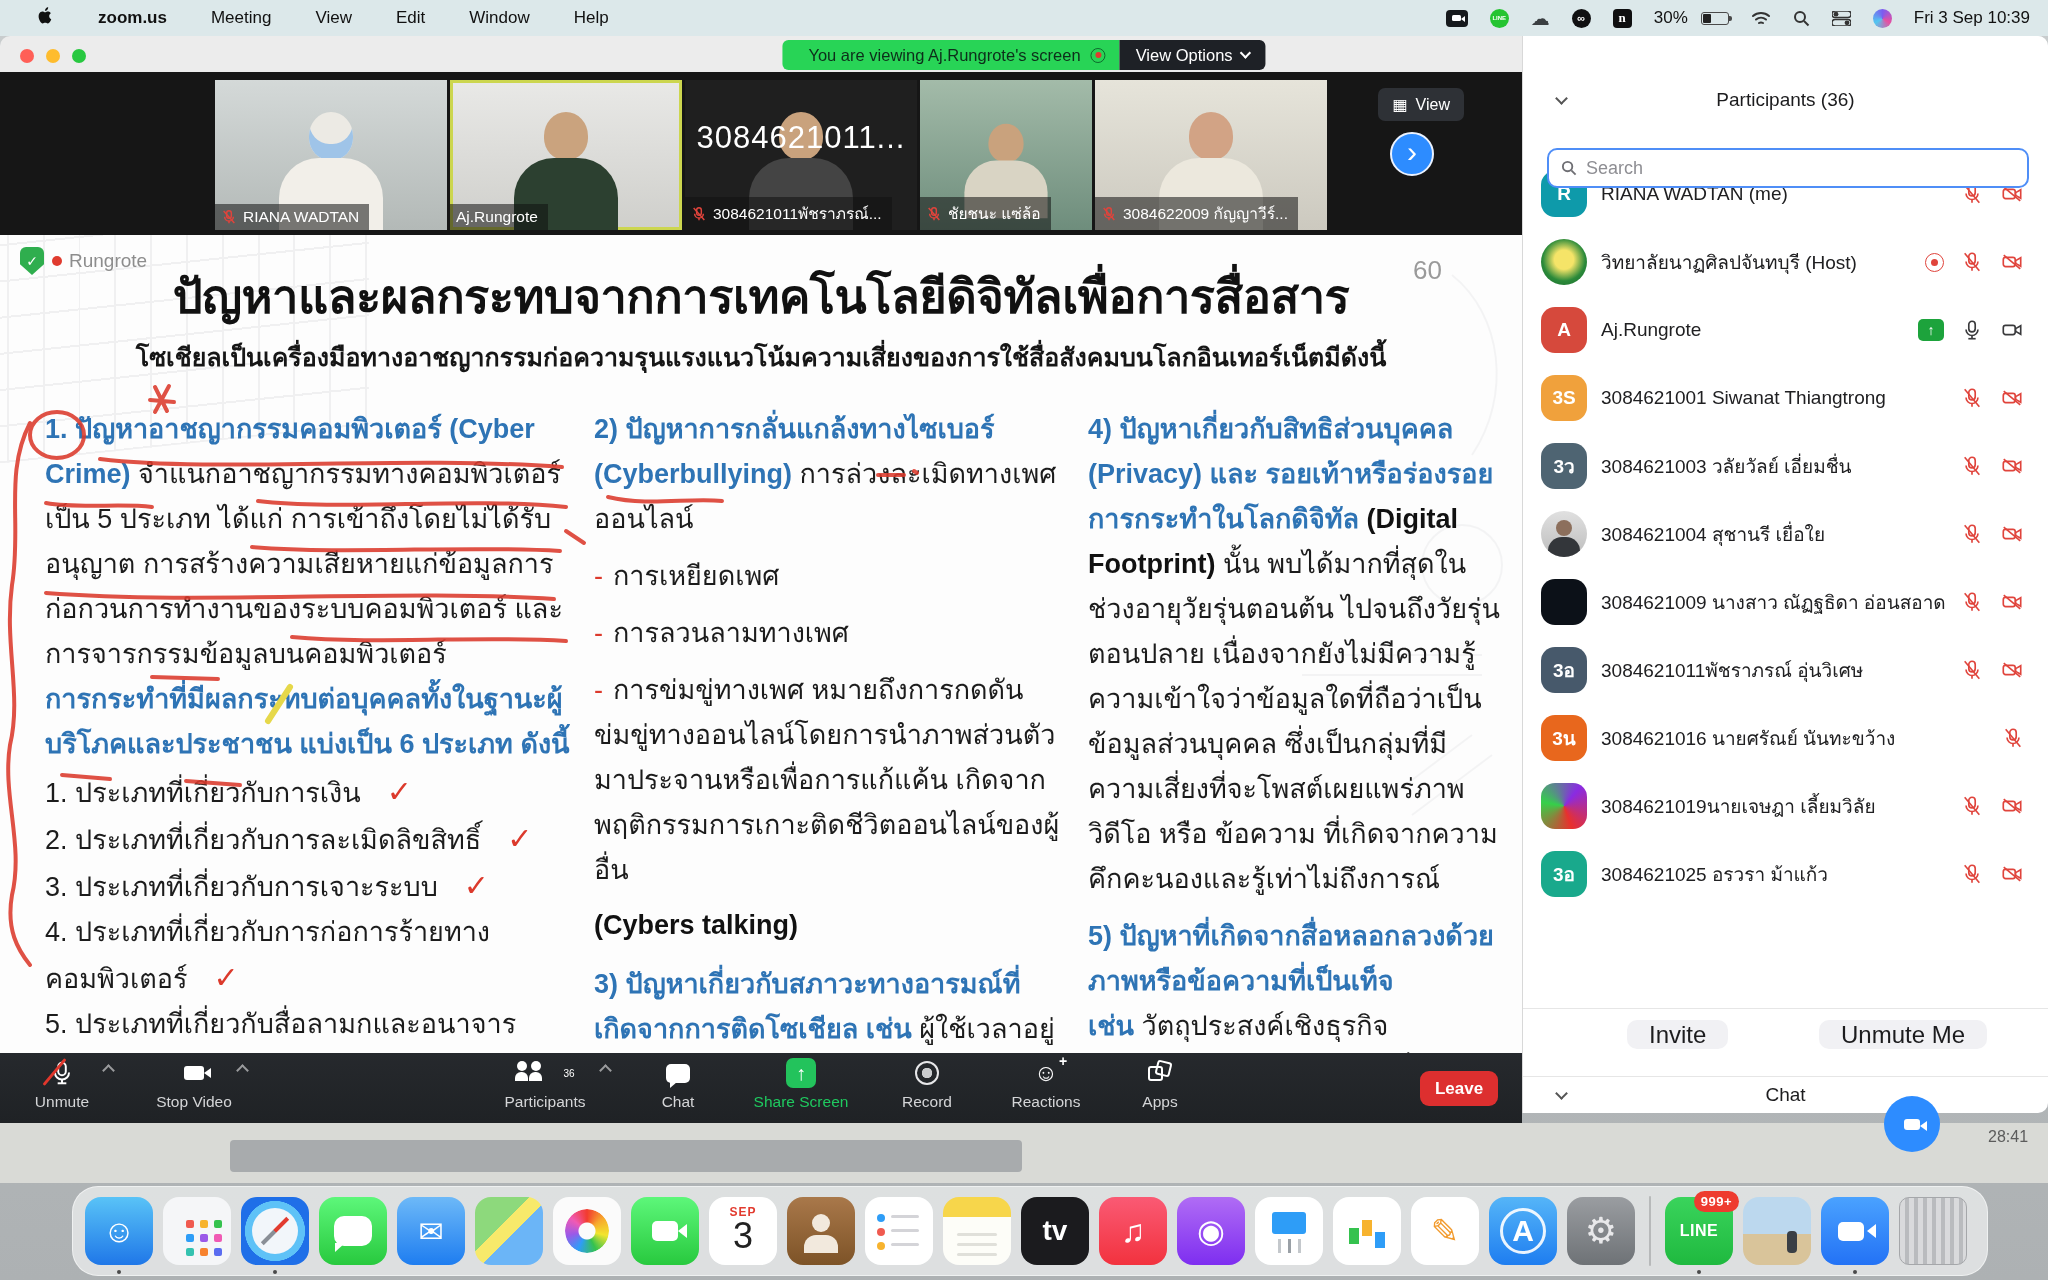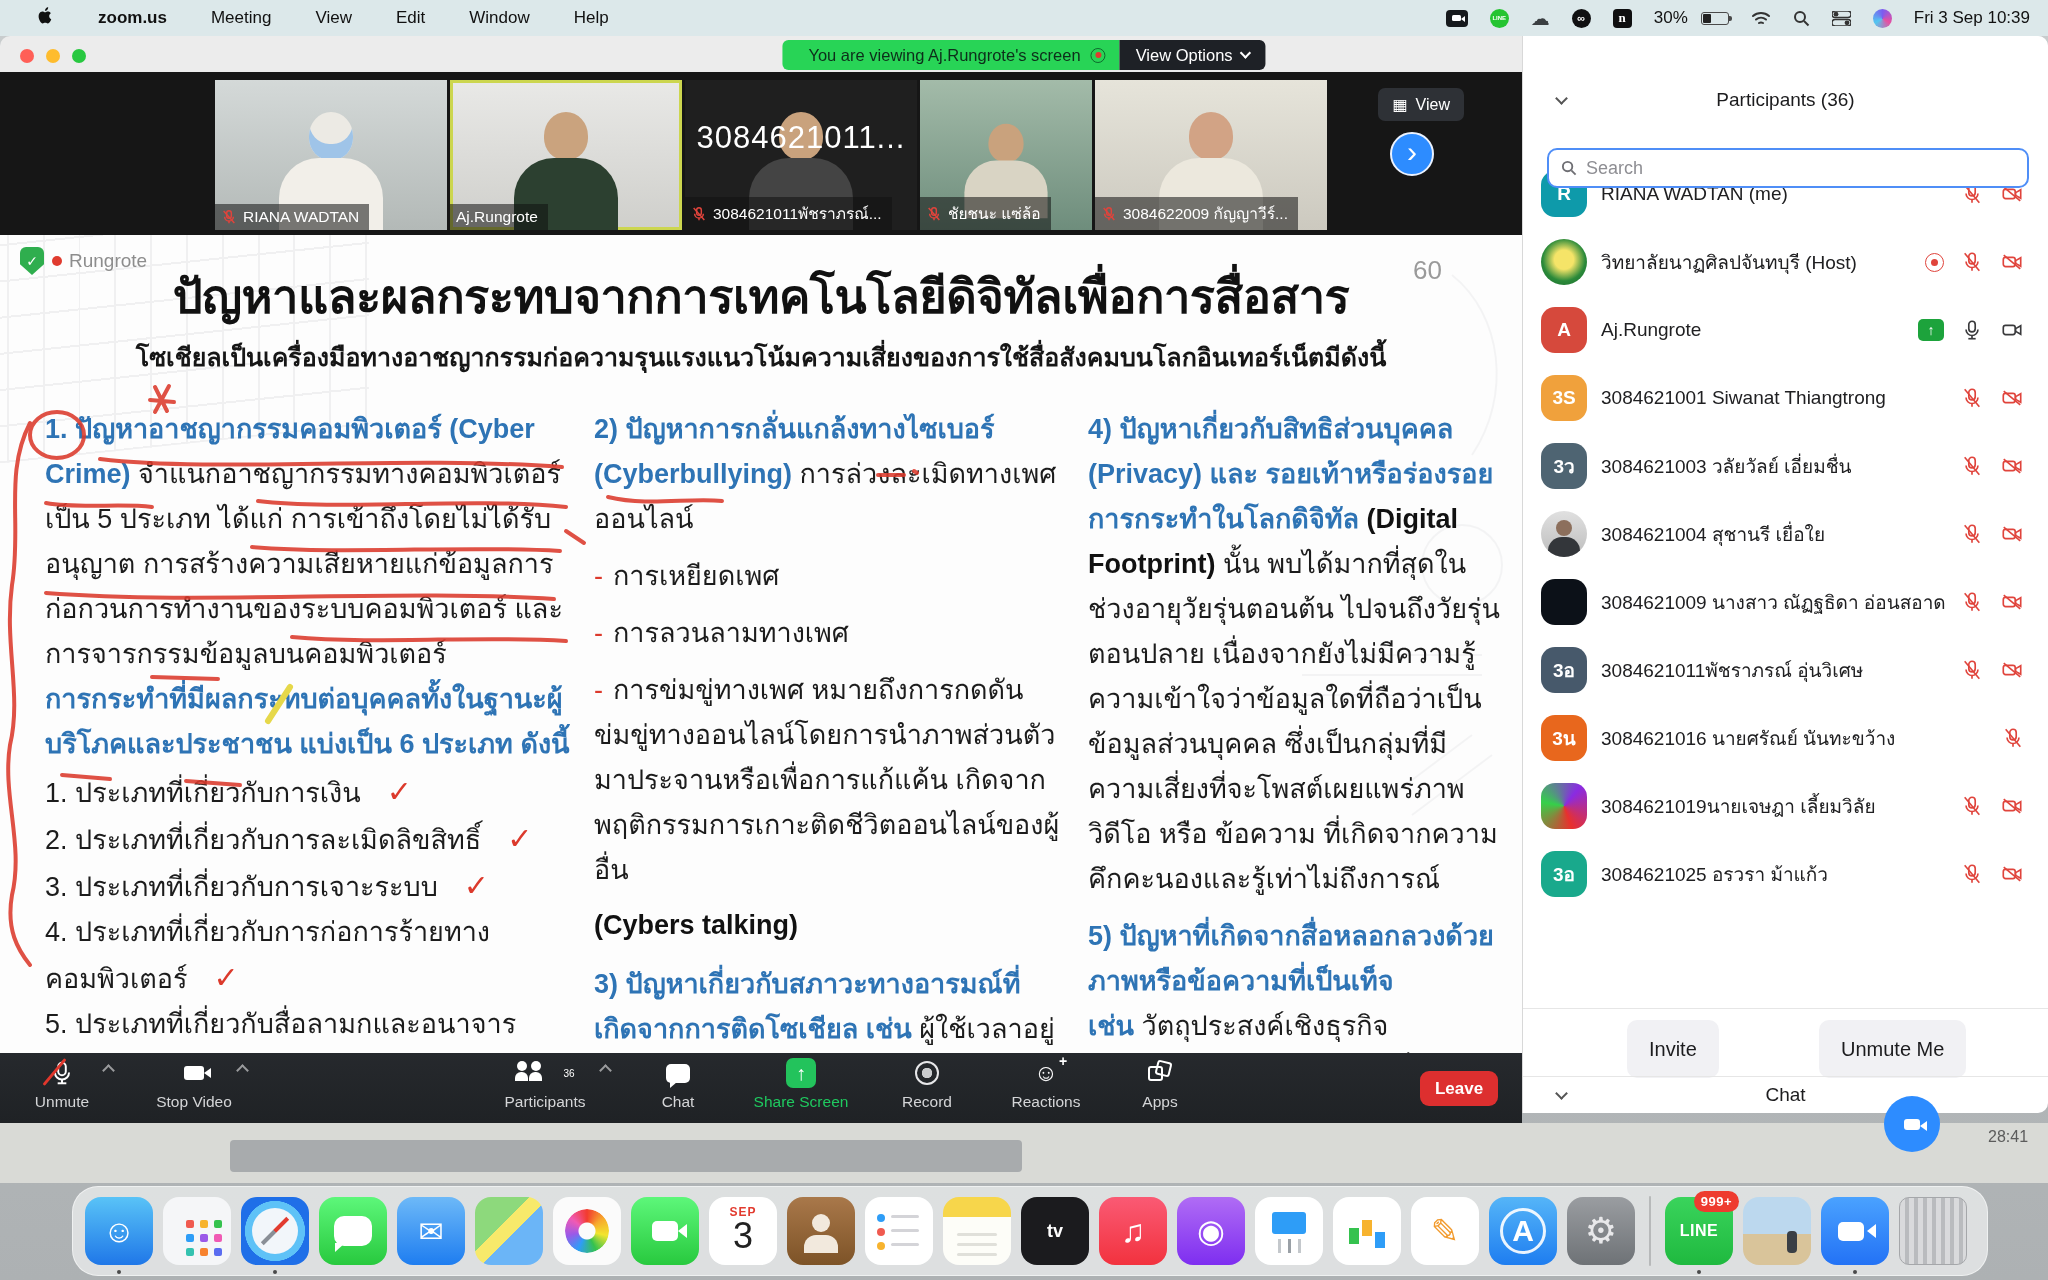--- a/index.html
+++ b/index.html
@@ -111,21 +111,21 @@
   .p-row.mic-on .ic-mic-on{display:flex;}
   .p-row.mic-off .ic-mic-off{display:flex;}
   .p-row.cam-on .ic-cam-on{display:flex;}
   .p-row.cam-off .ic-cam-off{display:flex;}
   .ic-rec{width:19px;height:19px;border-radius:50%;border:1.5px solid #e0443c;align-items:center;justify-content:center;}
   .ic-rec::before{content:"";width:7px;height:7px;border-radius:50%;background:#e0443c;}
   .ic-share{width:26px;height:22px;border-radius:5px;background:#1da33c;color:#fff;font-size:14px;font-weight:bold;align-items:center;justify-content:center;}
   .sv-red{stroke:#e0443c;}
   .sv-blk{stroke:#3a3a3c;}
   .p-bottom-div{position:absolute;left:0;top:972px;width:100%;height:1px;background:#e6e6e6;}
-  .p-btn{position:absolute;top:984px;background:#f1f1f4;border-radius:10px;height:58px;display:flex;align-items:center;justify-content:center;font-size:20px;color:#1c1c1e;padding:0 22px;}
+  .p-btn{position:absolute;top:984px;background:#f1f1f4;border-radius:10px;height:29px;display:flex;align-items:center;justify-content:center;font-size:24px;color:#1c1c1e;padding:0 22px;}
   .chat-div{position:absolute;left:0;top:1040px;width:100%;height:1px;background:#e6e6e6;}
   .chat-head{position:absolute;left:0;top:1041px;width:100%;height:36px;display:flex;align-items:center;justify-content:center;font-size:19px;color:#1c1c1e;font-weight:500;}
 
   
   .ztoolbar{position:absolute;left:0;top:1053px;width:1522px;height:70px;background:linear-gradient(#26292d,#1f2225);}
   .zitem{position:absolute;top:1058px;width:120px;display:flex;flex-direction:column;align-items:center;gap:5px;transform:translateX(-50%);}
   .zlabel{color:#d4d5d7;font-size:15.5px;white-space:nowrap;}
   .zic{height:30px;display:flex;align-items:center;justify-content:center;position:relative;}
   .chev-up{position:absolute;width:9px;height:9px;border-left:2px solid #9a9b9d;border-top:2px solid #9a9b9d;transform:rotate(45deg);top:1066px;}
   .red-slash{position:absolute;left:4px;top:-3px;width:3px;height:34px;background:#e0372c;transform:rotate(40deg);border-radius:2px;}
@@ -177,21 +177,21 @@
   .facetime::after{content:"";position:absolute;right:12px;border-right:9px solid #fff;border-top:7px solid transparent;border-bottom:7px solid transparent;}
   .calendar{background:#fff;flex-direction:column;}
   .contacts{background:linear-gradient(#a9784a,#7d5327);}
   .contacts::before{content:"";width:18px;height:18px;border-radius:50%;background:#f2e9dd;margin-bottom:16px;}
   .contacts::after{content:"";position:absolute;bottom:12px;width:34px;height:18px;border-radius:12px 12px 0 0;background:#f2e9dd;}
   .reminders{background:#fff;}
   .reminders::before{content:"";width:8px;height:8px;border-radius:50%;background:#2e9df7;box-shadow:0 14px 0 #f05a4f,0 28px 0 #f7b32e;margin:-26px 0 0 -36px;}
   .reminders::after{content:"";position:absolute;left:26px;top:18px;width:28px;height:3px;border-radius:2px;background:#d4d4d8;box-shadow:0 14px 0 #d4d4d8,0 28px 0 #d4d4d8;}
   .notes{background:linear-gradient(#f7d64b 0 30%,#fdfdf8 30% 100%);}
   .notes::before{content:"";width:40px;height:3px;background:#e0e0da;border-radius:2px;box-shadow:0 10px 0 #e0e0da,0 20px 0 #e0e0da;margin-top:6px;}
-  .appletv{background:#1b1b1e;font-size:18px;font-weight:bold;}
+  .appletv{background:#1b1b1e;font-size:28px;font-weight:bold;}
   .music{background:linear-gradient(#fa5a74,#f2323e);}
   .podcasts{background:linear-gradient(#b06cf5,#7e2ef0);}
   .keynote{background:#fff;}
   .keynote::before{content:"";width:34px;height:22px;background:#2e9df7;border-radius:3px;margin-bottom:16px;}
   .keynote::after{content:"";position:absolute;bottom:12px;width:3px;height:14px;background:#9aa0a6;box-shadow:-10px 0 0 #c4c8cc,10px 0 0 #c4c8cc;}
   .numbers{background:#fff;}
   .numbers::before{content:"";width:10px;height:16px;background:#35c24e;box-shadow:13px -8px 0 #f7b32e,26px 4px 0 #2e9df7;margin:10px 0 0 -26px;}
   .pages{background:#fff;color:#f29b2e;font-size:34px;}
   .appstore{background:linear-gradient(#55b5f8,#1e7df0);font-weight:bold;font-size:30px;}
   .appstore::before{content:"";position:absolute;width:40px;height:40px;border:3px solid rgba(255,255,255,.9);border-radius:50%;}

